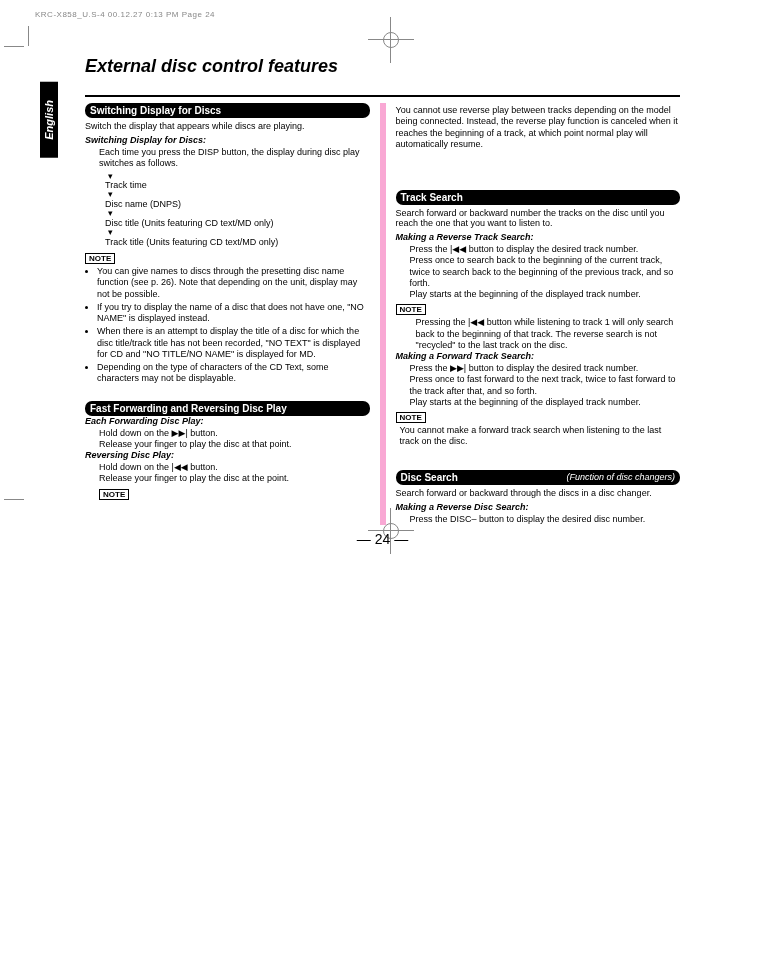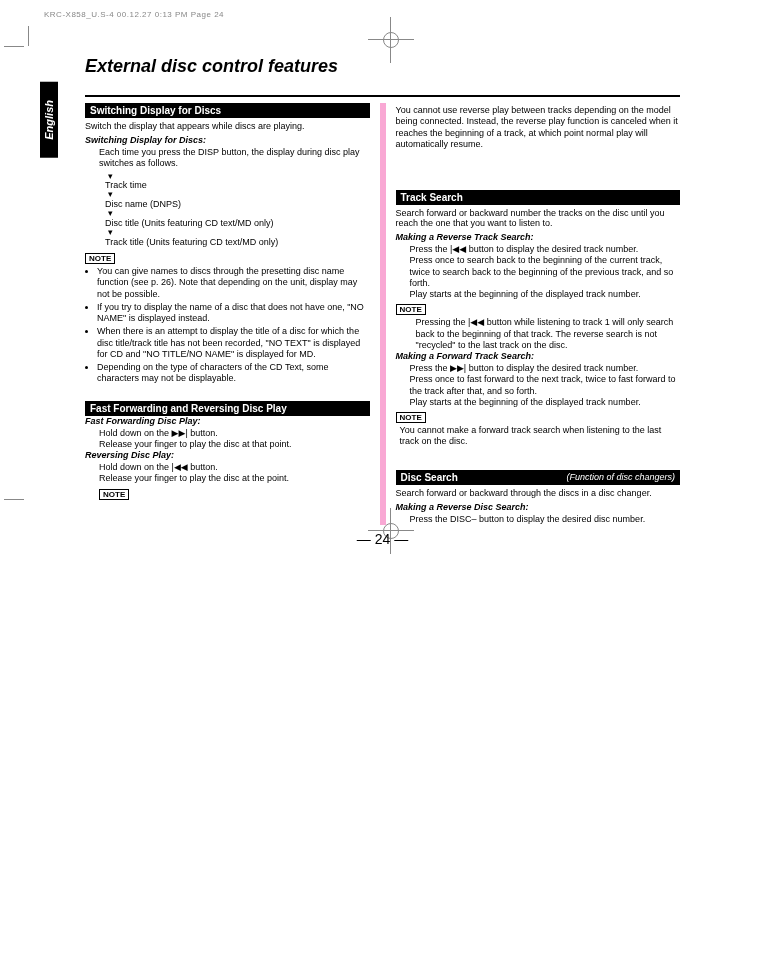--- a/index.html
+++ b/index.html
@@ -14,21 +14,21 @@
     position: relative;
   }
   .page {
     width: 783px;
     height: 954px;
     position: relative;
   }
   .header-line {
     position: absolute;
     top: 10px;
-    left: 44px;
+    left: 35px;
     font-size: 8px;
     color: #888;
     letter-spacing: 0.5px;
   }
   
   .regmark {
     position: absolute;
     width: 30px;
     height: 30px;
   }
@@ -90,20 +90,21 @@
     border-left: 6px solid #f9a8d4;
   }
   .section-bar {
     background: #000;
     color: #fff;
     font-weight: bold;
     font-size: 10px;
     padding: 2px 5px;
     display: flex;
     justify-content: space-between;
+    border-radius: 7px;
   }
   .section-bar .fn { font-style: italic; font-weight: normal; font-size: 9px; }
   .intro { margin: 3px 0 4px 0; }
   .sub { font-weight: bold; font-style: italic; }
   .body-indent { margin-left: 14px; margin-top: 2px; line-height: 1.25; }
   .note-box {
     display: inline-block;
     border: 1px solid #000;
     font-size: 8px;
     font-weight: bold;
@@ -181,21 +182,21 @@
         <li>When there is an attempt to display the title of a disc for which the disc title/track title has not been recorded, "NO TEXT" is displayed for CD and "NO TITLE/NO NAME" is displayed for MD.</li>
         <li>Depending on the type of characters of the CD Text, some characters may not be displayable.</li>
       </ul>
 
       <div style="height:14px;"></div>
 
       <div class="section-bar">
             <span>Fast Forwarding and Reversing Disc Play</span>
           </div>
 
-      <div class="sub">Fast Forwarding Disc Play:</div>
+      <div class="sub">Each Forwarding Disc Play:</div>
       <div class="body-indent">
         <span>Hold down on the </span><span class="icon-inline">▶▶|</span><span> button.</span><br>
         <span>Release your finger to play the disc at that point.</span>
       </div>
 
       <div class="sub">Reversing Disc Play:</div>
       <div class="body-indent">
         <span>Hold down on the </span><span class="icon-inline">|◀◀</span><span> button.</span><br>
         <span>Release your finger to play the disc at the point.</span>
       </div>

